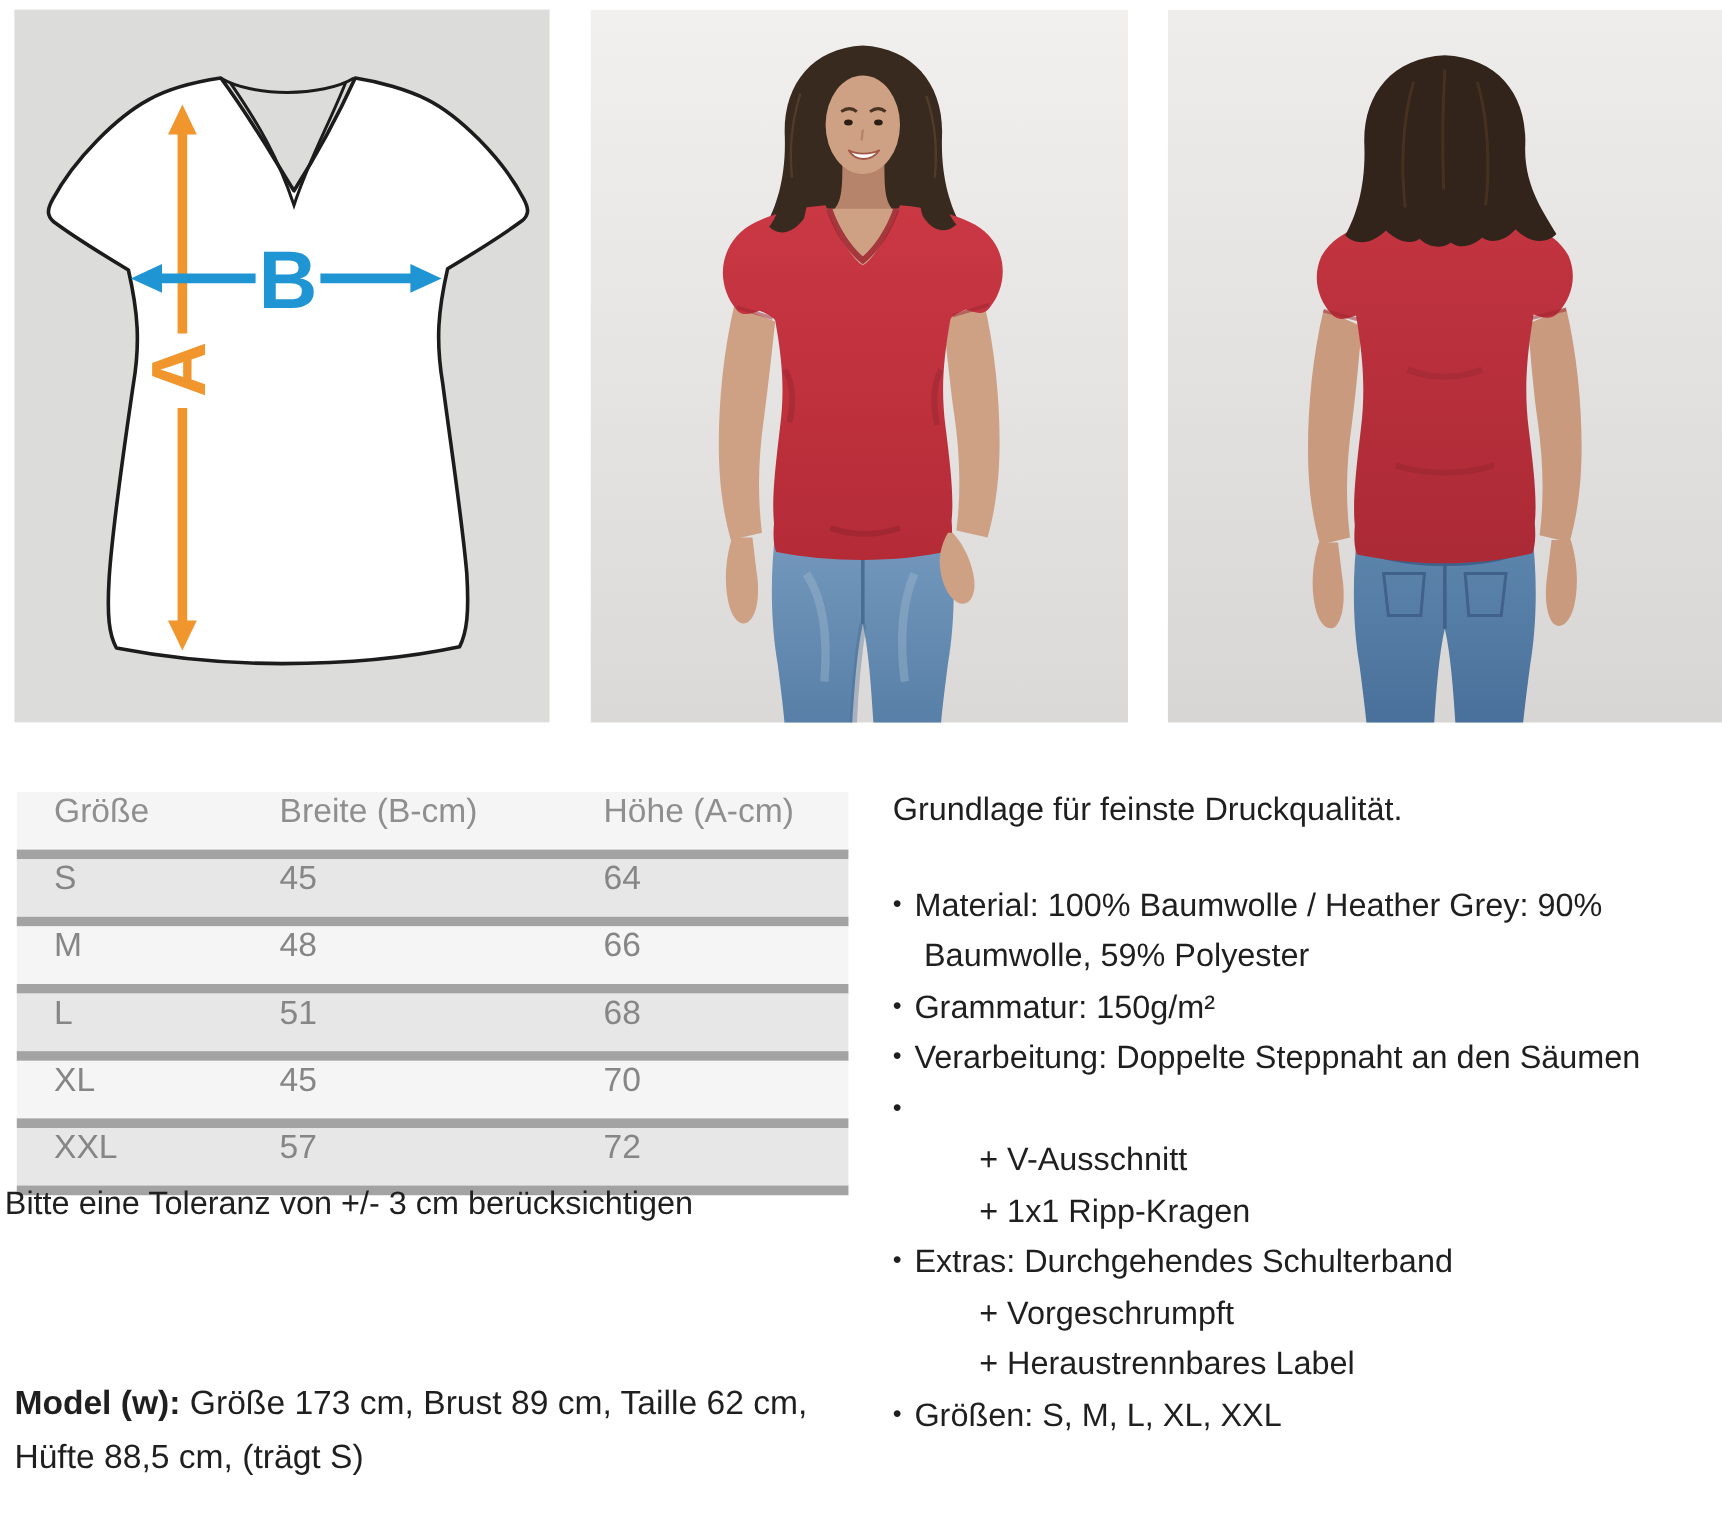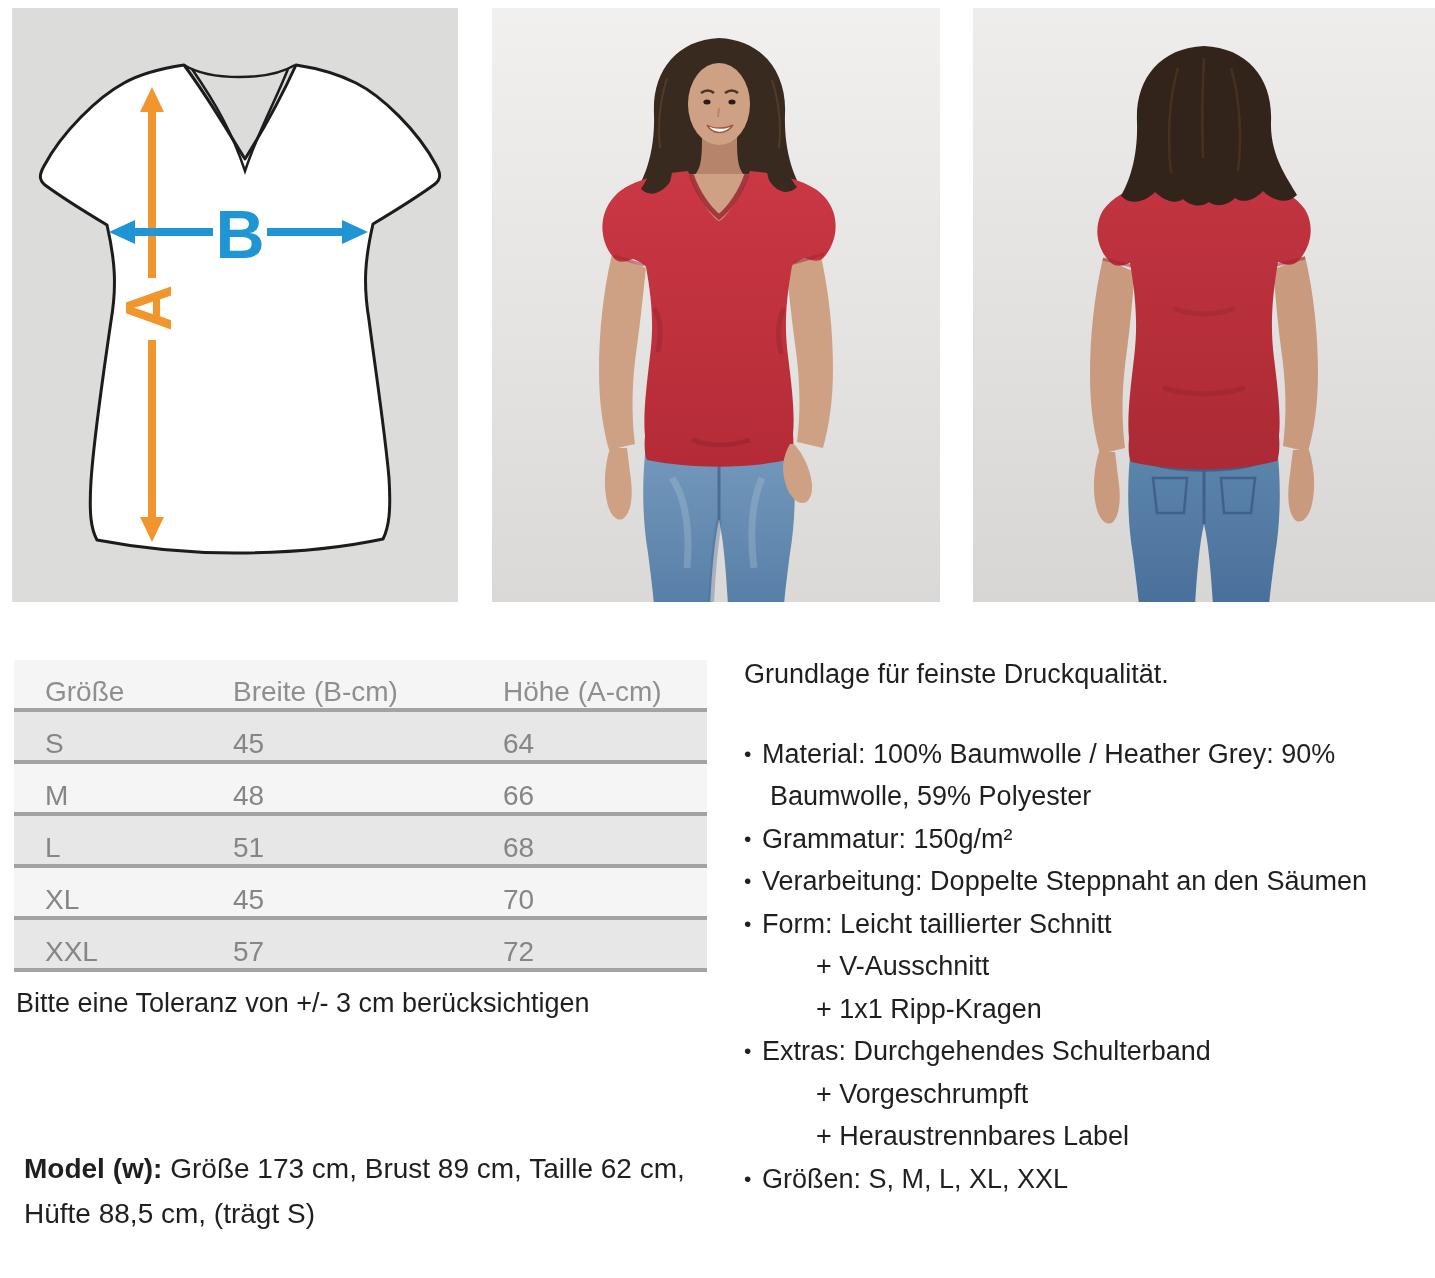--- a/index.html
+++ b/index.html
@@ -10,32 +10,32 @@
   }
   .abs{position:absolute}
   .panel{position:absolute;top:8px;height:594px;overflow:hidden}
   #diagram-panel{left:12px;width:446px;background:#dcdcdb}
   #photo-front-panel{left:492px;width:448px}
   #photo-back-panel{left:973px;width:462px}
   svg{display:block}
 
   
   #size-table{left:14px;top:660px;width:693px;font-size:28px}
-  .t-row{display:flex;align-items:flex-end;height:48px;border-bottom:4px solid #a3a3a3}
+  .t-row{display:flex;align-items:flex-start;height:48px;border-bottom:8px solid #a3a3a3}
   .t-row.head{background:#f5f5f5;color:#8f8f8f}
   .t-row.lite{background:#f5f5f5;color:#868686}
   .t-row.dark{background:#e7e7e7;color:#868686}
   .t-cell{box-sizing:border-box;white-space:nowrap}
   .c0{width:219px;padding-left:31px}
   .c1{width:270px}
   .c2{flex:1}
 
   
-  #tolerance-note{left:16px;top:988px;font-size:27px;white-space:nowrap}
-  #model-info{left:24px;top:1146px;font-size:28px;line-height:45px;white-space:nowrap}
+  #tolerance-note{left:4px;top:988px;font-size:27px;white-space:nowrap}
+  #model-info{left:12px;top:1146px;font-size:28px;line-height:45px;white-space:nowrap}
   #model-info .b{font-weight:bold}
 
   
   #description{left:744px;top:653px;width:691px;font-size:27px}
   .iline{height:42.5px;line-height:42.5px;white-space:nowrap}
   #bullet-list{margin-top:37px}
   .dline{display:flex;height:42.5px;line-height:42.5px;white-space:nowrap}
   .dline .dot{width:18px;font-size:21px}
   .dline.i1{padding-left:26px}
   .dline.i2{padding-left:72px}
@@ -242,21 +242,20 @@
       <div class="dline i0">
         <span class="dot">•</span>
         <span class="txt">Grammatur: 150g/m²</span>
       </div>
       <div class="dline i0">
         <span class="dot">•</span>
         <span class="txt">Verarbeitung: Doppelte Steppnaht an den Säumen</span>
       </div>
       <div class="dline i0">
         <span class="dot">•</span>
-        <span class="txt">Form: Leicht taillierter Schnitt</span>
       </div>
       <div class="dline i2">
         <span class="txt">+ V-Ausschnitt</span>
       </div>
       <div class="dline i2">
         <span class="txt">+ 1x1 Ripp-Kragen</span>
       </div>
       <div class="dline i0">
         <span class="dot">•</span>
         <span class="txt">Extras: Durchgehendes Schulterband</span>

